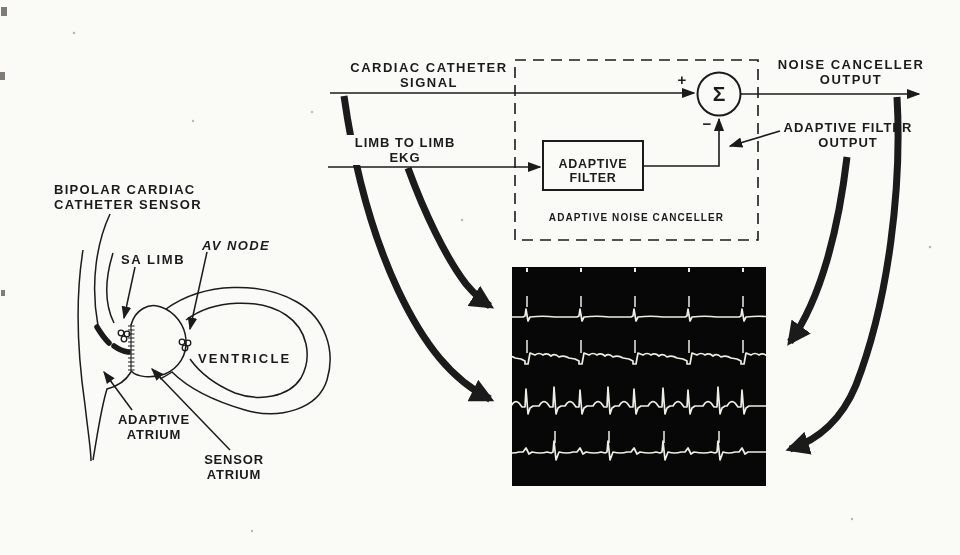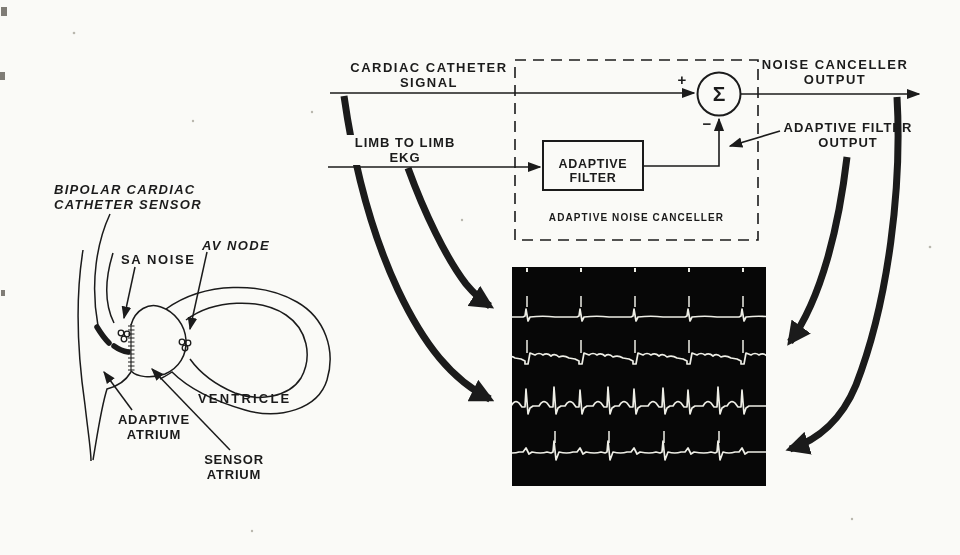--- a/index.html
+++ b/index.html
@@ -123,42 +123,42 @@
         </g>
     </g>
   </svg>
 
   <div class="lbl lbl--bg" style="left:346px;top:135px;width:118px;">LIMB TO LIMB
 EKG</div>
 
   <div class="lbl lbl--wide" style="left:348px;top:60px;width:162px;">CARDIAC CATHETER
 SIGNAL</div>
 
-  <div class="lbl lbl--wide" style="left:755px;top:57px;width:160px;">NOISE CANCELLER
+  <div class="lbl lbl--wide" style="left:771px;top:57px;width:160px;">NOISE CANCELLER
 OUTPUT</div>
 
   <div class="lbl" style="left:768px;top:120px;width:160px;">ADAPTIVE FILTER
 OUTPUT</div>
 
   <div class="blocktxt">ADAPTIVE
 FILTER</div>
 
   <div class="lbl lbl--anc" style="left:515px;top:210px;width:243px;font-size:10px;">ADAPTIVE NOISE CANCELLER</div>
 
   <div class="sum-sym">Σ</div>
   <div class="sign" style="left:675px;top:73px;">+</div>
   <div class="sign" style="left:700px;top:117px;">−</div>
 
-  <div class="lbl lbl--left" style="left:54px;top:182px;width:170px;letter-spacing:1.3px;font-style:italic;">BIPOLAR CARDIAC
+  <div class="lbl lbl--left" style="left:54px;top:182px;width:170px;letter-spacing:1.3px;">BIPOLAR CARDIAC
 CATHETER SENSOR</div>
 
-  <div class="lbl lbl--left" style="left:121px;top:252px;width:90px;letter-spacing:1.6px;">SA NOISE</div>
+  <div class="lbl lbl--left" style="left:121px;top:252px;width:90px;letter-spacing:1.6px;">SA LIMB</div>
 
   <div class="lbl lbl--left" style="left:202px;top:238px;width:90px;letter-spacing:1.4px;font-style:italic;">AV NODE</div>
 
-  <div class="lbl lbl--left lbl--vent" style="left:198px;top:351px;width:110px;margin-top:40px;">VENTRICLE</div>
+  <div class="lbl lbl--left lbl--vent" style="left:198px;top:351px;width:110px;">VENTRICLE</div>
 
   <div class="lbl" style="left:104px;top:412px;width:100px;letter-spacing:.8px;">ADAPTIVE
 ATRIUM</div>
 
   <div class="lbl" style="left:184px;top:452px;width:100px;letter-spacing:.8px;">SENSOR
 ATRIUM</div>
 </div>
 
 </body></html>

